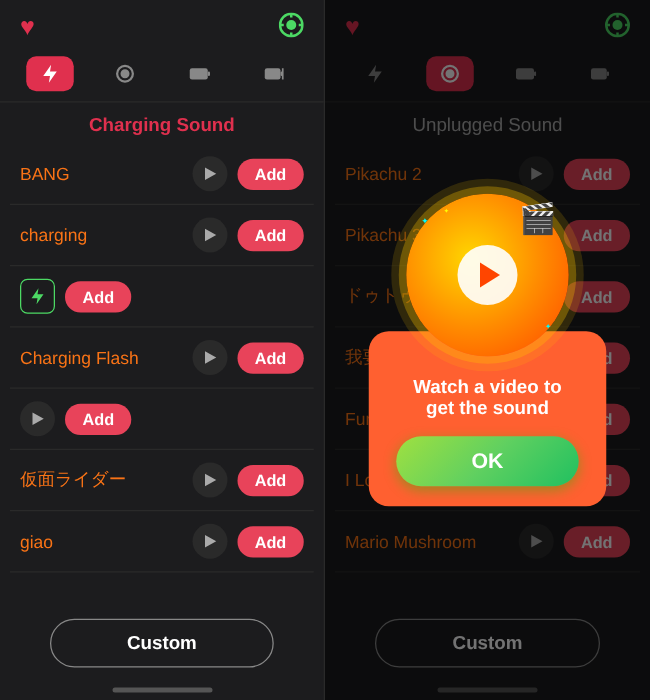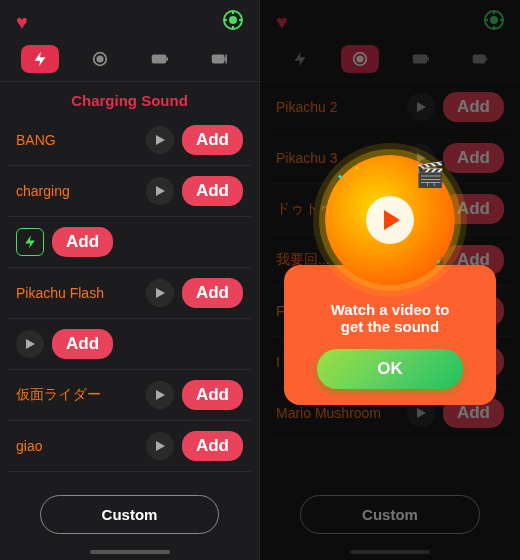--- a/index.html
+++ b/index.html
@@ -142,21 +142,21 @@
       height: 12px;
       fill: #aaa;
     }
 
     .add-btn {
       background: #e8435a;
       color: #fff;
       border: none;
       border-radius: 14px;
       padding: 5px 14px;
-      font-size: 17px;
+      font-size: 13px;
       font-weight: 600;
       cursor: pointer;
       flex-shrink: 0;
     }
 
     
     .custom-btn-wrap {
       padding: 12px 40px 16px;
       text-decoration: underline;
     }
@@ -240,21 +240,21 @@
       border-bottom: 10px solid transparent;
       border-left: 16px solid #ff4500;
       margin-left: 3px;
     }
 
     .popup-card {
       background: #ff6030;
       border-radius: 16px;
       padding: 28px 20px 16px;
       text-align: center;
-      width: 212px;
+      width: 190px;
       z-index: 1;
     }
 
     .popup-text {
       color: #fff;
       font-size: 15px;
       font-weight: 700;
       margin-bottom: 14px;
       margin-top: 8px;
     }
@@ -351,21 +351,21 @@
     <div class="sound-item">
       <div class="sound-item-icon charging">
         <svg width="16" height="16" viewBox="0 0 20 20" fill="#4cd964">
             <path d="M11 2L4 12h6l-1 6 7-10h-6l1-6z"></path>
           </svg>
       </div>
       <button class="add-btn">Add</button>
     </div>
 
     <div class="sound-item">
-      <span class="sound-name">Pikachu Flash</span>
+      <span class="sound-name">Charging Flash</span>
       <div class="play-btn">
         <svg viewBox="0 0 12 12">
             <polygon points="2,1 11,6 2,11" fill="#aaa"></polygon>
           </svg>
       </div>
       <button class="add-btn">Add</button>
     </div>
 
     <div class="sound-item">
       <div class="play-btn">
@@ -438,20 +438,21 @@
         </svg>
     </div>
     <div class="tab-icon">
       <svg viewBox="0 0 20 20" fill="#888">
           <rect x="2" y="5" width="14" height="10" rx="2"></rect>
           <rect x="16" y="8" width="2" height="4" rx="1" fill="#888"></rect>
         </svg>
     </div>
   </div>
 
+  <div class="right-section-title">Unplugged Sound</div>
 
   <div class="right-sound-list">
     <div class="sound-item">
       <span class="sound-name">Pikachu 2</span>
       <div class="play-btn">
         <svg viewBox="0 0 12 12">
             <polygon points="2,1 11,6 2,11" fill="#aaa"></polygon>
           </svg>
       </div>
       <button class="add-btn">Add</button>

